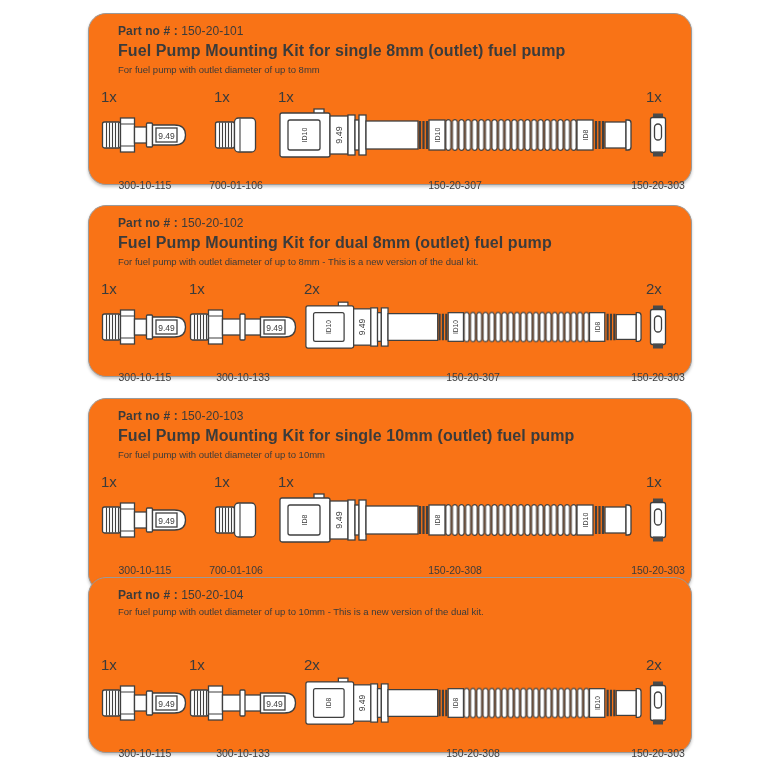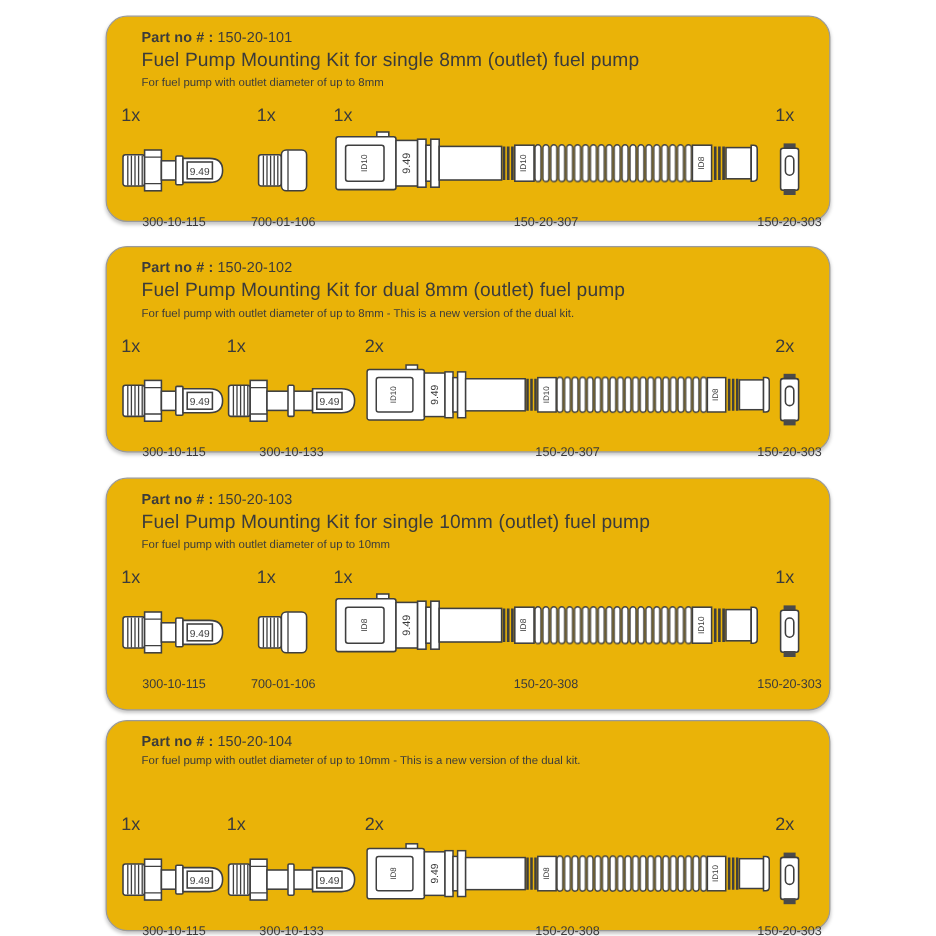--- a/index.html
+++ b/index.html
@@ -1,27 +1,27 @@
 <!DOCTYPE html>
 <html><head>
 <meta charset="utf-8">
 <style>
   *{margin:0;padding:0;box-sizing:border-box}
   html,body{width:780px;height:780px;background:#ffffff;font-family:"Liberation Sans",sans-serif;color:#3b3b3b}
   body{position:relative;overflow:hidden}
-  .panel{position:absolute;left:88px;width:604px;background:#eab308;border:1px solid #9a9a9a;
+  .panel{position:absolute;left:88px;width:604px;background:#f97316;border:1px solid #9a9a9a;
          border-radius:18px;padding:10px 28px 0 29px;box-shadow:0 2px 3px rgba(0,0,0,.22)}
   .pno{font-size:12px;line-height:15px;letter-spacing:.1px}
   .pno-b{font-weight:bold}
-  .ttl{font-size:16px;font-weight:400;line-height:21px;margin-top:1px;letter-spacing:.1px}
+  .ttl{font-size:16px;font-weight:700;line-height:21px;margin-top:1px;letter-spacing:.1px}
   .sub{font-size:9.5px;line-height:13px;margin-top:2px}
   .items{position:absolute;left:0;top:76px;width:100%;height:96px}
   .item{position:absolute;top:0}
   .qty{font-size:15px;line-height:13px;margin-bottom:3px}
-  .draw{height:58px;display:flex;align-items:flex-end}
+  .draw{height:58px;display:flex;align-items:center}
   .pn{font-size:10.5px;line-height:13px;margin-top:15px;margin-left:50%;
       transform:translateX(-50%);width:max-content;white-space:nowrap}
   svg .s{fill:#ffffff;stroke:#3f3f3f;stroke-width:1.3}
   svg .l{fill:none;stroke:#3f3f3f;stroke-width:1.1}
   svg .lt{fill:none;stroke:#3f3f3f;stroke-width:2.2}
   svg .fd{fill:#4a4a4a;stroke:none}
   svg text{fill:#3b3b3b;font-family:"Liberation Sans",sans-serif;text-anchor:middle}
 </style>
 </head>
 <body>
@@ -356,21 +356,21 @@
           <rect class="s" x="4.5" y="5.5" width="15" height="35" rx="2"></rect>
           <rect class="s" x="8.5" y="12" width="7" height="16" rx="3.5"></rect>
           <rect class="fd" x="7" y="39.5" width="10" height="5"></rect>
         </svg>
       </div>
       <div class="pn">150-20-303</div>
     </div>
   </div>
 </section>
 
-<section class="panel" style="top:600px;height:176px">
+<section class="panel" style="top:577px;height:176px">
   <header>
     <div class="pno">
       <span class="pno-b">Part no # :</span>
       <span class="pno-v">150-20-104</span>
     </div>
     <div class="sub">For fuel pump with outlet diameter of up to 10mm - This is a new version of the dual kit.</div>
   </header>
   <div class="items" style="top:80px">
 
     <div class="item" style="left:12px;width:88px">

